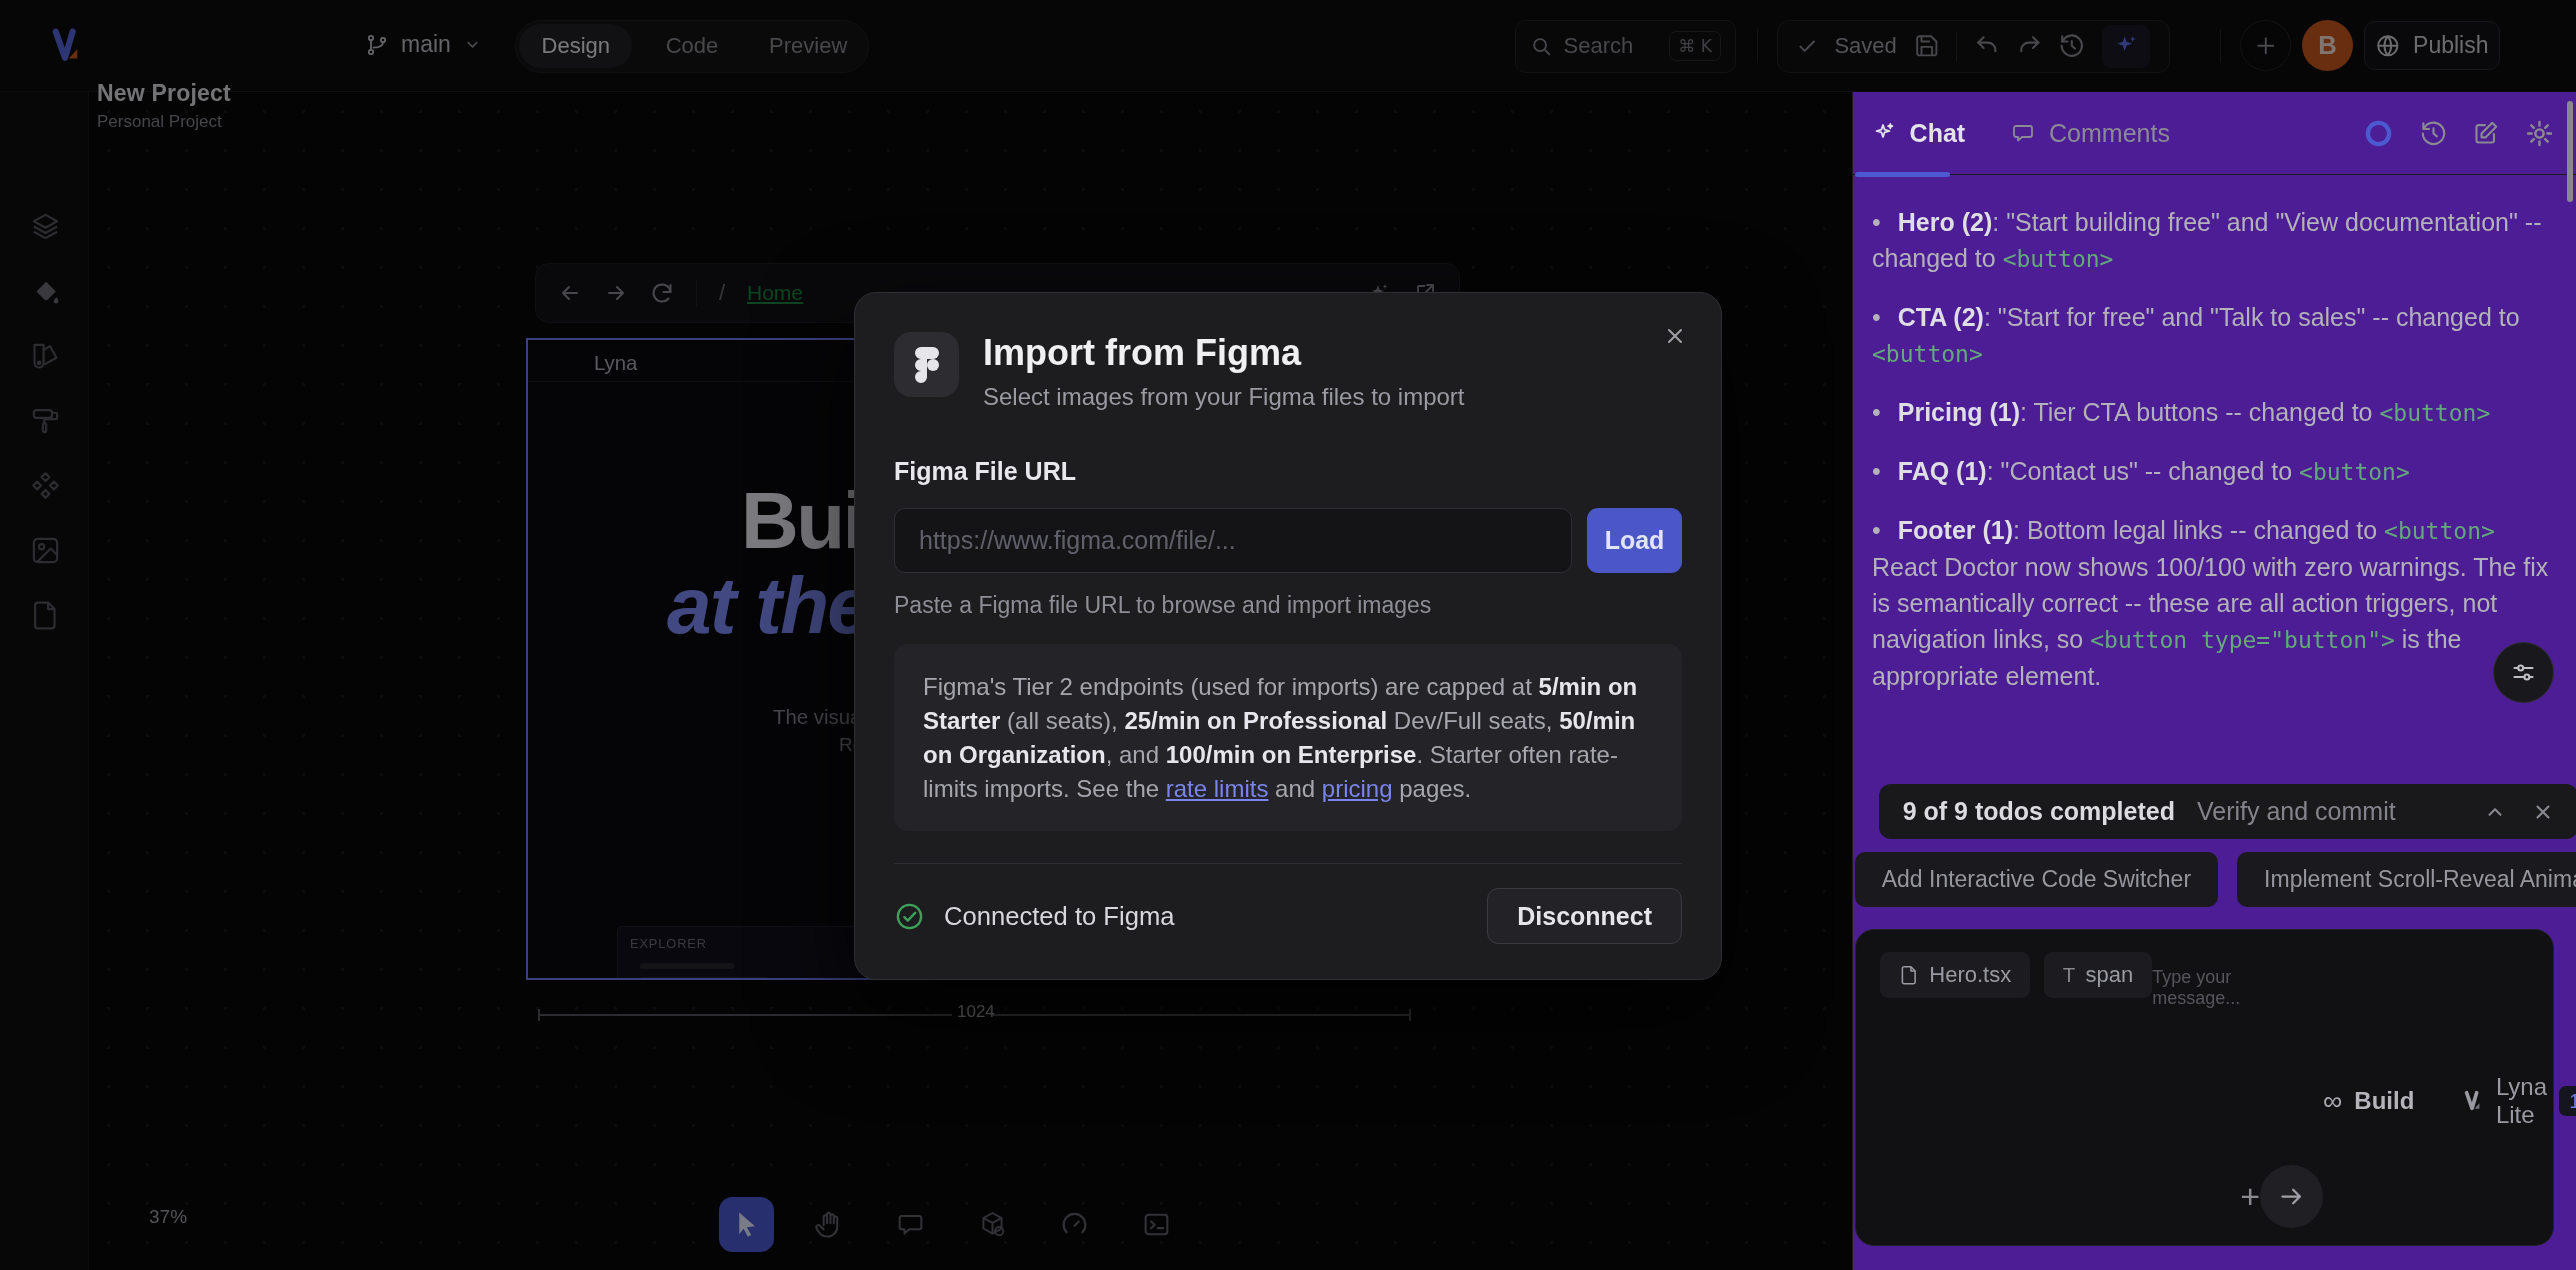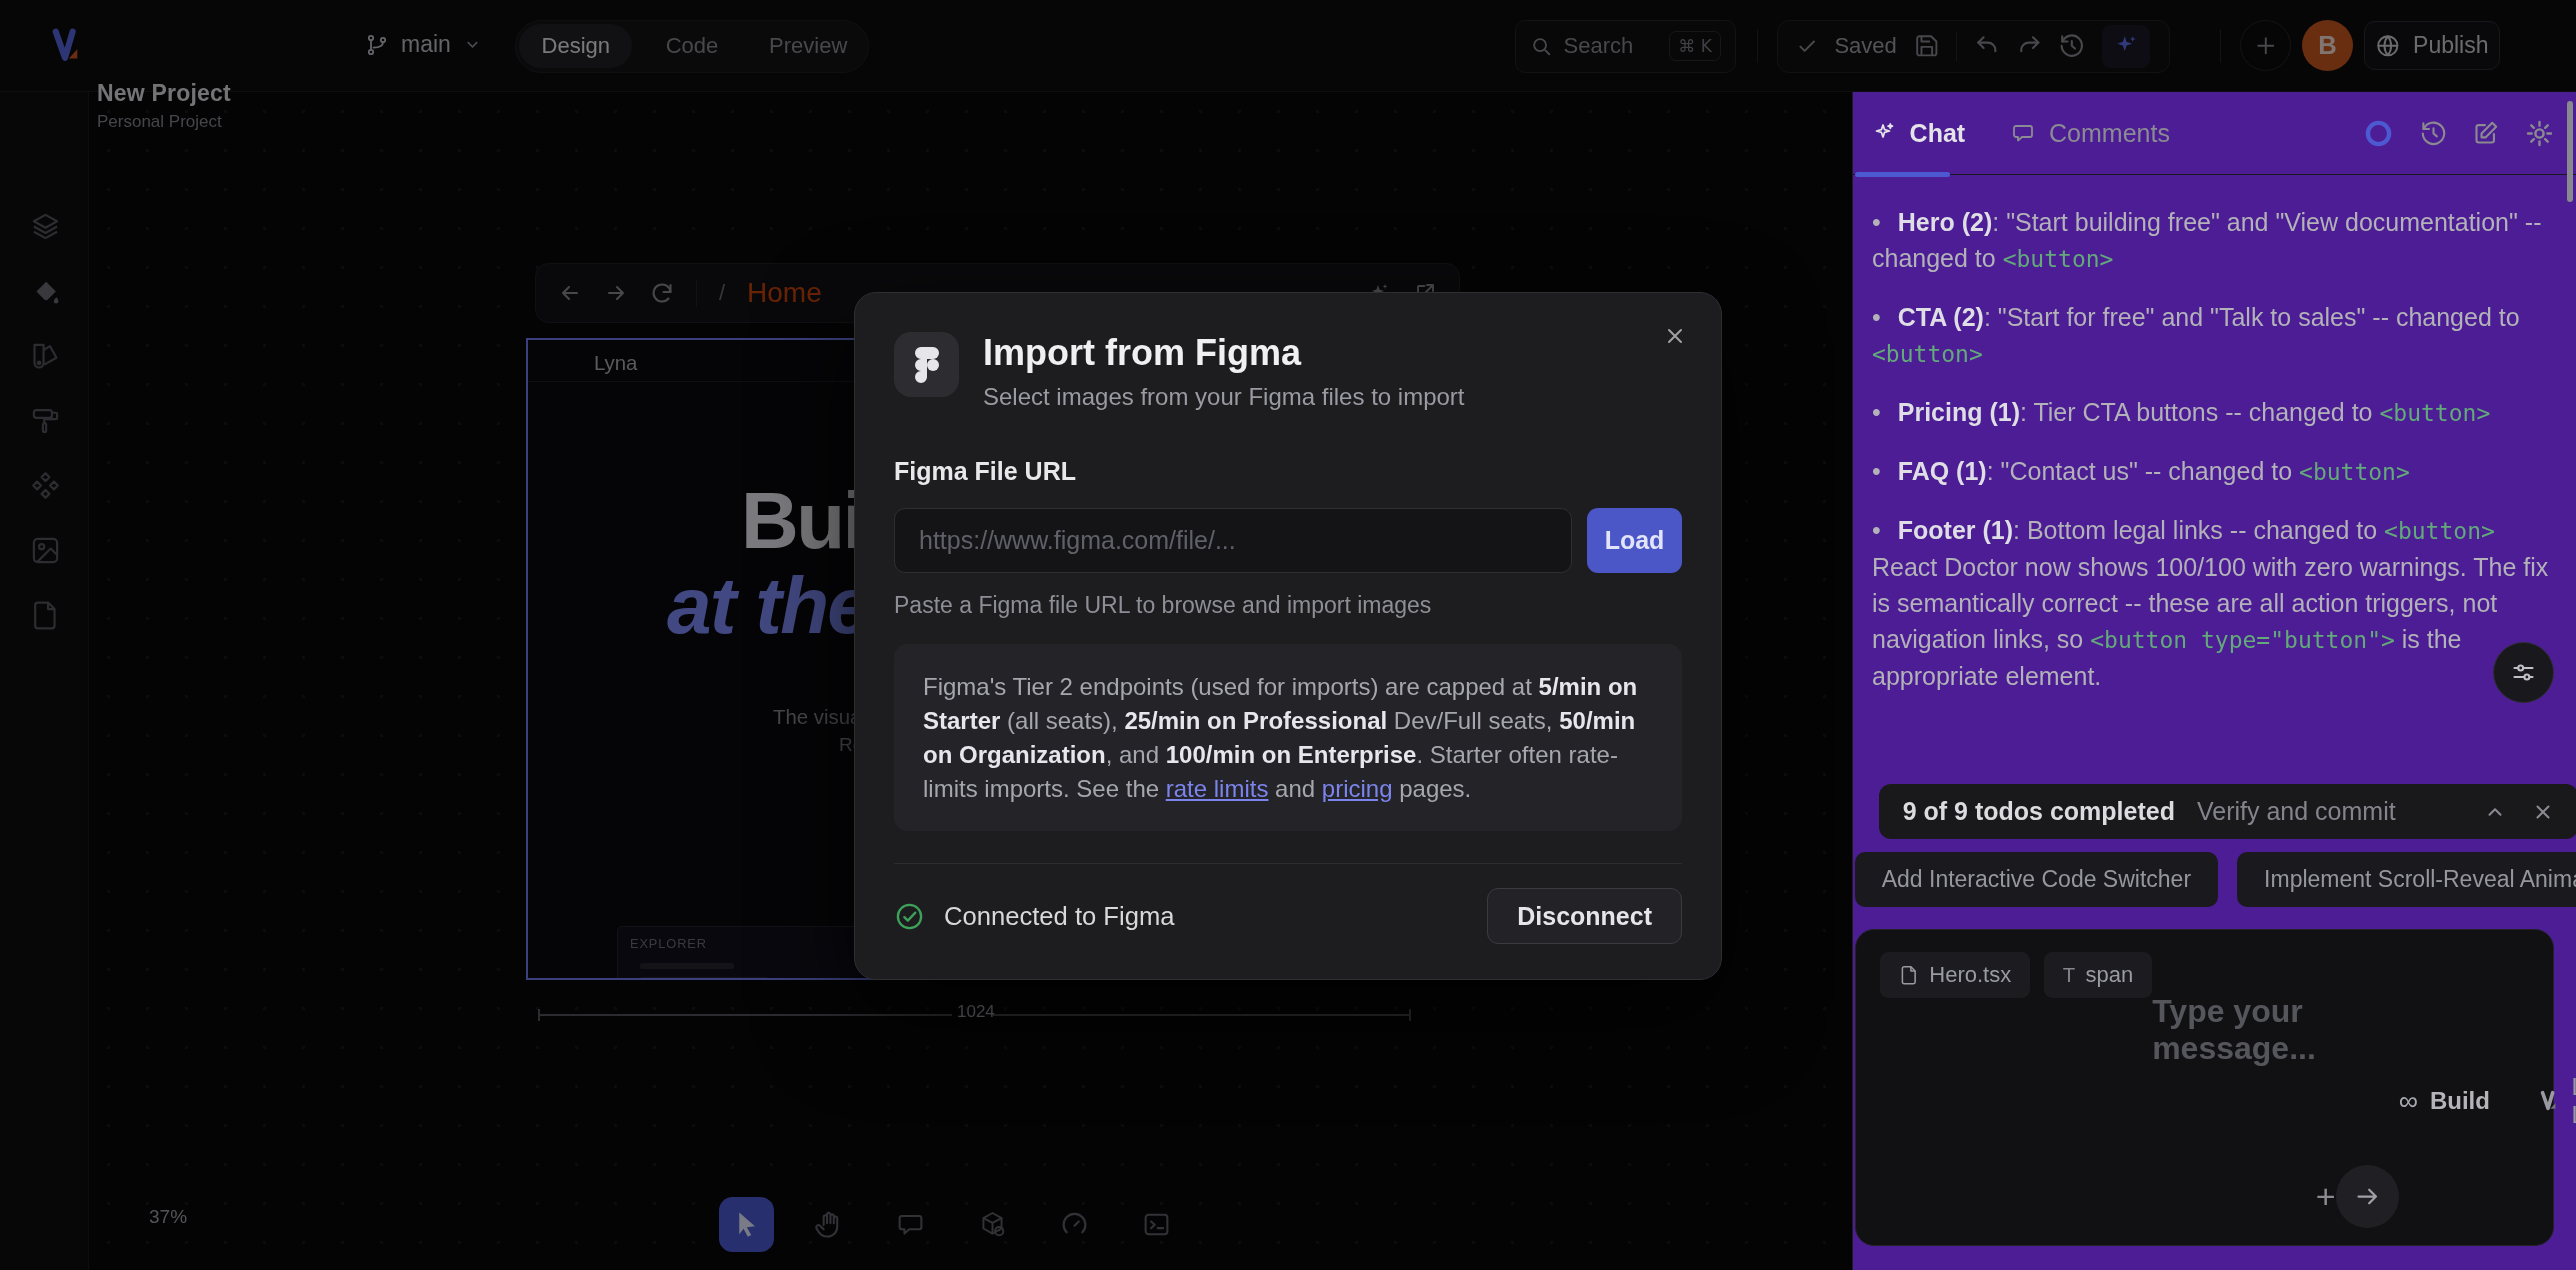--- a/index.html
+++ b/index.html
@@ -31,21 +31,21 @@
   .publish-btn { position:absolute; left:2364px; top:21px; width:136px; height:49px; border:0.9px solid #2e2e33; background:#121215; border-radius:11px; display:flex; align-items:center; justify-content:center; gap:12px; color:#c6c6cb; font-size:23px; }
 
   
   .sidebar { position:absolute; left:0; top:92px; width:89px; height:1179px; background:#0d0d0f; border-right:0.9px solid #1a1a1d; z-index:5; }
   .side-ic { position:absolute; left:30px; color:#53535b; }
   .side-ic.fill-ic { color:#6a6a72; }
 
   
   .canvas { position:absolute; left:89px; top:92px; width:1763px; height:1179px; background:#09090b; background-image:radial-gradient(#17171b 1.7px, transparent 1.7px); background-size:39px 39px; z-index:1; }
   .chrome { position:absolute; left:446px; top:171px; width:925px; height:60px; background:#121215; border:0.9px solid #1e1e22; border-radius:13.6px; display:flex; align-items:center; padding:0 22px; gap:22px; color:#8a8a92; }
-  .chrome .page { color:#c2410c; font-size:28px; }
+  .chrome .page { color:#15803d; font-size:21px;text-decoration:underline; }
   .chrome .slash { color:#66666c; font-size:22px; }
   .chrome-sep { width:0.9px; height:27px; background:#24242a; }
   .chrome-right { margin-left:auto; display:flex; gap:22px; color:#8a8a92; }
   .frame { position:absolute; left:437px; top:246px; width:922px; height:642px; background:#0a0a0d; border:2.6px solid #6b76e8; overflow:hidden; }
   .frame-brand { position:absolute; left:66px; top:12px; font-size:20.4px; color:#a4a4ae; }
   .frame-navline { position:absolute; left:0; top:41px; width:100%; height:0.9px; background:#1d1d22; }
   .hero-h1 { position:absolute; left:213px; top:135px; font-size:80px; font-weight:600; letter-spacing:-2.6px; color:#e4e4ea; white-space:nowrap; }
   .hero-h2 { position:absolute; left:139px; top:220px; font-size:80px; font-weight:600; font-style:italic; letter-spacing:-1.7px; color:#7a88f0; white-space:nowrap; }
   .hero-sub1 { position:absolute; left:245px; top:366px; font-size:20.4px; color:#84848e; white-space:nowrap; }
   .hero-sub2 { position:absolute; left:311px; top:394px; font-size:19px; color:#84848e; white-space:nowrap; }
@@ -84,21 +84,21 @@
   .panel-scrollbar { position:absolute; right:3.4px; top:8.5px; width:6px; height:101px; border-radius:3.4px; background:#88888e; }
   .todos { position:absolute; left:1.7px; top:692px; width:699px; height:55px; background:#19191c; border-radius:12px; display:flex; align-items:center; padding:0 24px; gap:22px;margin-left:24px; }
   .todos-progress { font-size:25px; font-weight:700; color:#dcdce0; }
   .todos-action { font-size:25px; color:#84848c; }
   .todos-icons { margin-left:auto; display:flex; gap:25.6px; color:#8a8a92; }
   .todo-chips { position:absolute; left:1.7px; top:760px; display:flex; gap:19px; width:767px; }
   .todo-chip { height:55px; background:#1a1a1e; border-radius:10.2px; display:flex; align-items:center; padding:0 27px; font-size:23px; color:#96969e; white-space:nowrap; }
   .composer { position:absolute; left:1.7px; top:837px; width:699px; height:317px; background:#111114; border:0.9px solid #222227; border-radius:19px; padding:22px 24px 17px 24px; display:flex; flex-direction:row; }
   .ctx-row { display:flex; gap:13.6px; }
   .ctx-chip { height:46px; background:#1b1b20; border-radius:8.5px; display:flex; align-items:center; gap:10.2px; padding:0 19px; font-size:22px; color:#9a9aa2; }
-  .composer-ph { margin-top:41px; font-size:32px; color:#55555c;font-weight:bold; }
+  .composer-ph { margin-top:15px; font-size:18px; color:#55555c; }
   .composer-actions { margin-top:auto; display:flex; align-items:center; }
   .plus-glyph { font-size:34px; color:#8a8a90; font-weight:300; }
   .send-btn { margin-left:auto; width:63px; height:63px; border-radius:50%; background:#202024; display:flex; align-items:center; justify-content:center; color:#a0a0a8; font-size:27px; }
   .composer-foot { margin-top:22px; display:flex; align-items:center; gap:13.6px; }
   .foot-mode { display:flex; align-items:center; gap:12px; color:#b4b4ba; font-size:24px; font-weight:600; }
   .foot-inf { font-size:27px; font-weight:400; color:#a8a8b0; }
   .foot-model { display:flex; align-items:center; gap:12px; margin-left:34px; color:#9a9aa2; font-size:24px; }
   .mult-badge { background:#15151f; color:#727ce8; font-size:19.6px; border-radius:6.8px; padding:3.4px 10.2px; }
   .foot-wave { margin-left:auto; color:#9a9aa2; }
 

